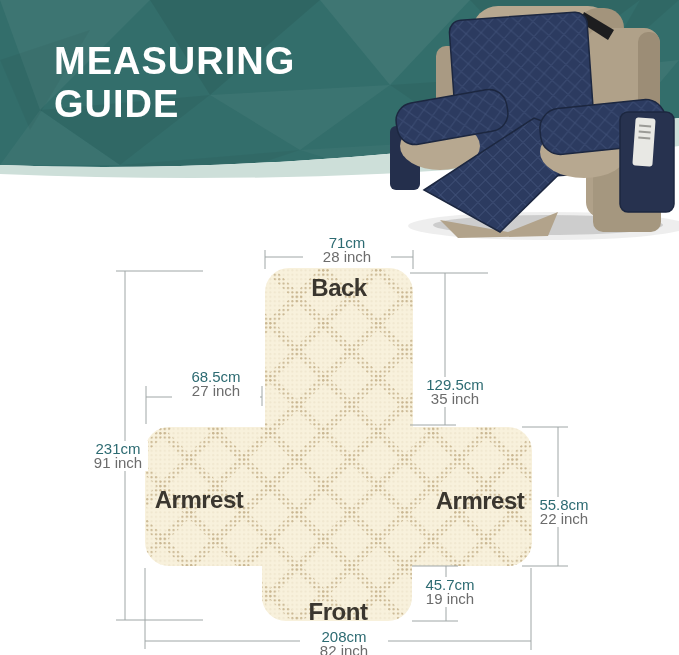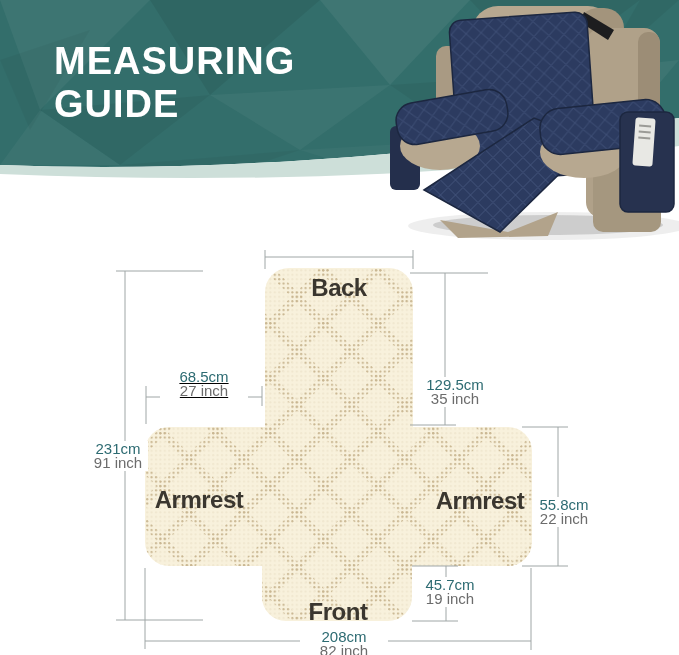--- a/index.html
+++ b/index.html
@@ -167,25 +167,29 @@
       <path d="M412,566 H458 M446,566 V621 M412,621 H458"></path>
       <path d="M145,568 V649 M531,568 V650 M145,641 H531"></path>
     </g>
   </svg>
 
   <div class="panel-label" style="left:299px;top:274px;width:80px;">Back</div>
   <div class="panel-label" style="left:149px;top:486px;width:100px;">Armrest</div>
   <div class="panel-label" style="left:430px;top:487px;width:100px;">Armrest</div>
   <div class="panel-label" style="left:298px;top:598px;width:80px;">Front</div>
 
+  <div class="dim" style="left:303px;top:235px;width:84px;">
+    <span class="cm">71cm</span>
+    <span class="inch">28 inch</span>
+  </div>
   <div class="dim" style="left:413px;top:337px;width:80px;margin-top:40px;">
     <span class="cm">129.5cm</span>
     <span class="inch">35 inch</span>
   </div>
-  <div class="dim" style="left:160px;top:369px;width:84px;text-decoration:underline;">
+  <div class="dim" style="left:172px;top:369px;width:84px;">
     <span class="cm">68.5cm</span>
     <span class="inch">27 inch</span>
   </div>
   <div class="dim" style="left:88px;top:441px;width:56px;">
     <span class="cm">231cm</span>
     <span class="inch">91 inch</span>
   </div>
   <div class="dim" style="left:533px;top:484px;width:58px;margin-top:13px;">
     <span class="cm">55.8cm</span>
     <span class="inch">22 inch</span>

